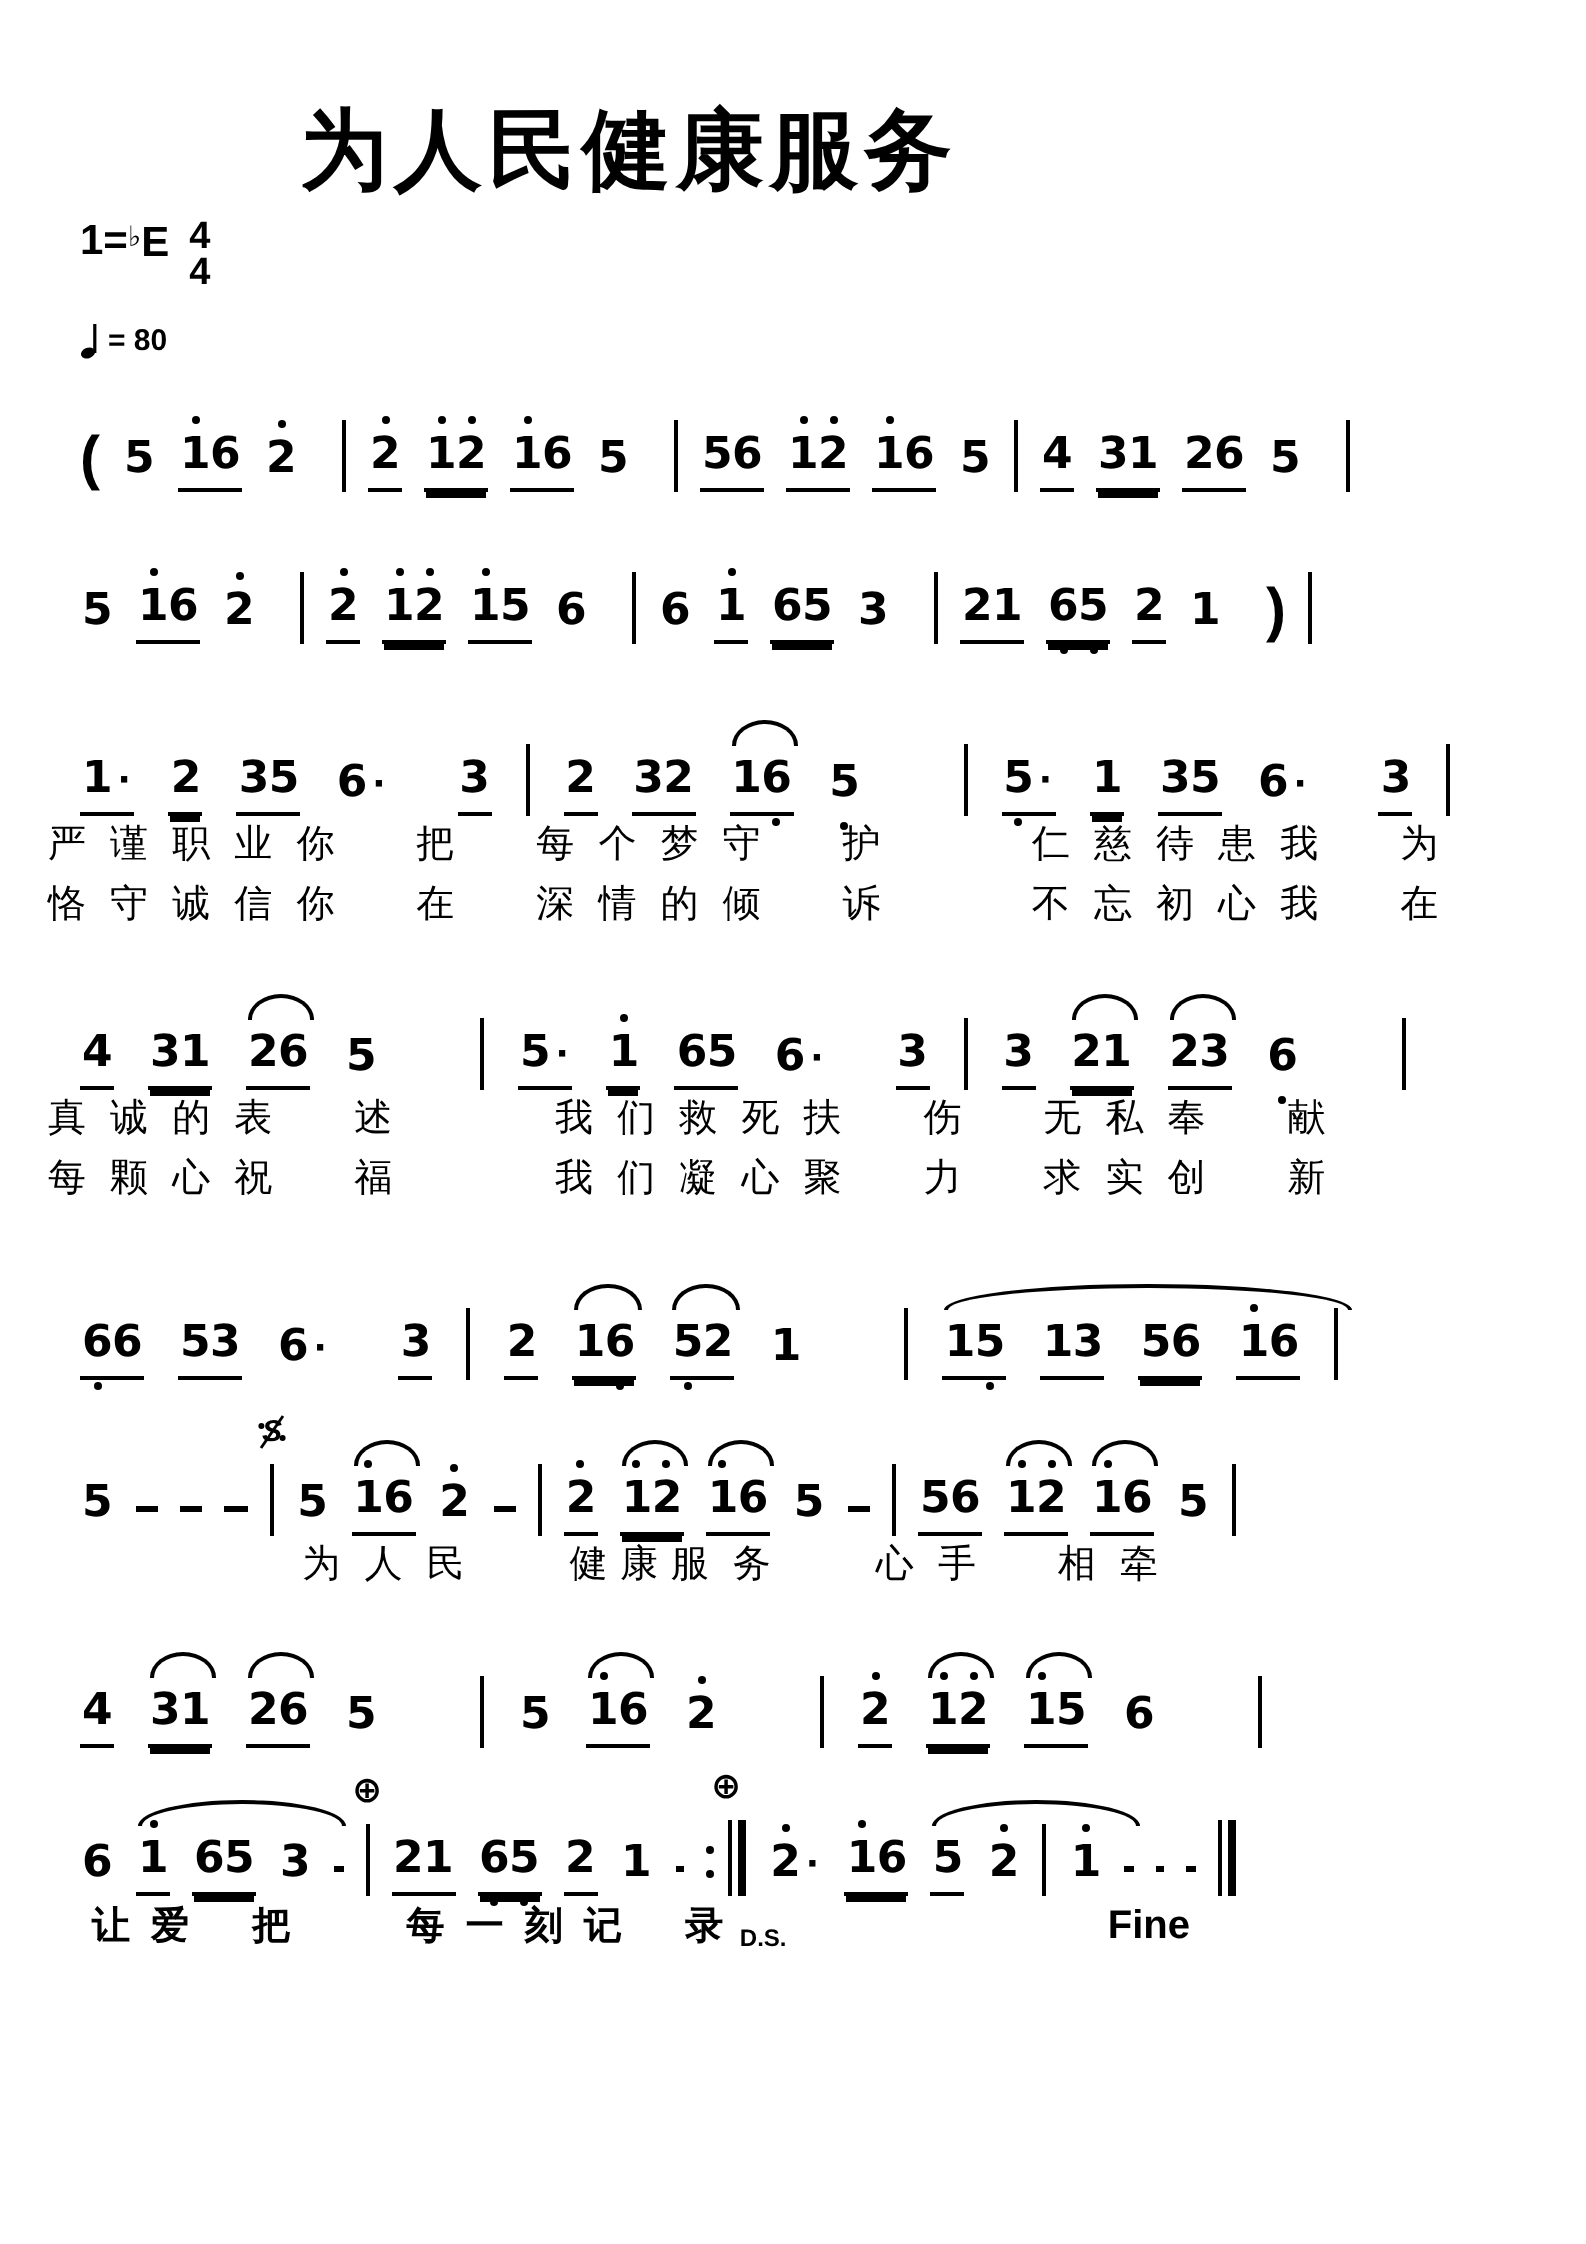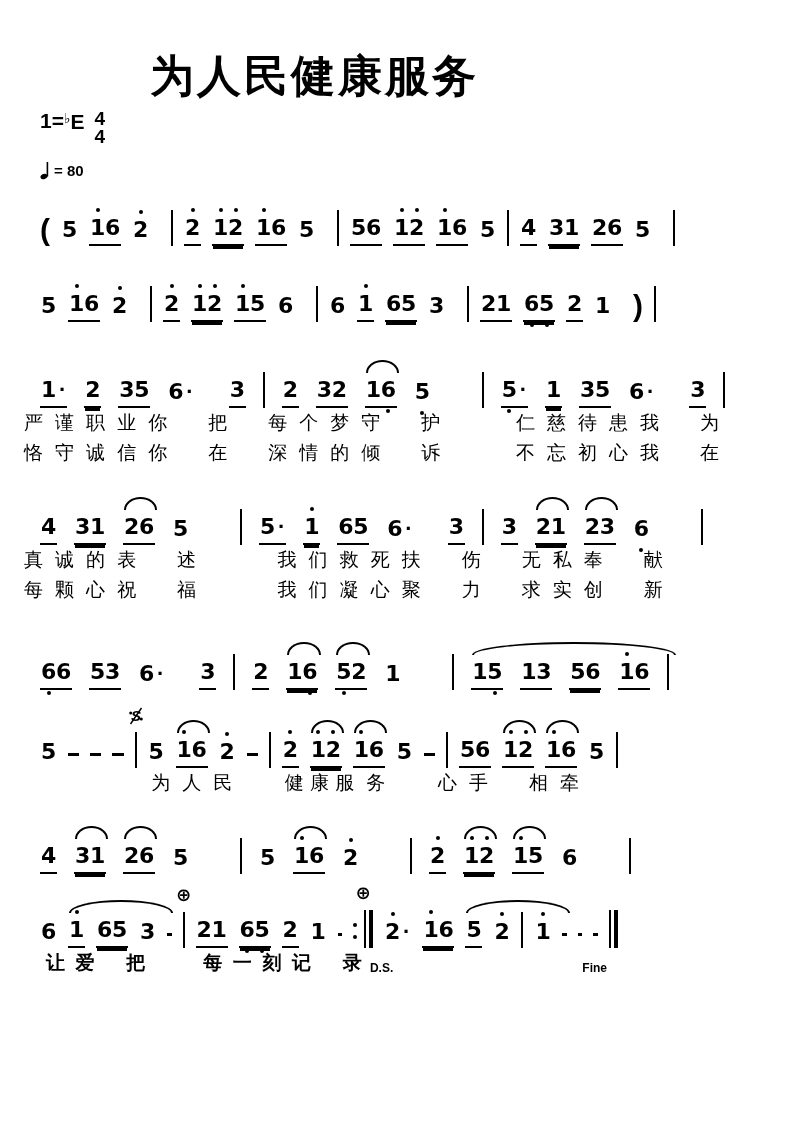--- a/index.html
+++ b/index.html
@@ -55,21 +55,21 @@
   .rdot{width:4px;height:4px;border-radius:50%;background:#000}
   .mark{position:absolute;top:-26px;left:50%;transform:translateX(-50%);
         font-size:18px;font-weight:bold;line-height:1}
 
   
   .lyr{font-size:19px;font-weight:normal;white-space:pre;margin-left:24px;
        line-height:1.55;letter-spacing:.5px}
   .lyr8{display:flex;align-items:flex-end;margin-left:46px;font-size:19px;
         font-weight:bold;white-space:pre;line-height:1.55}
   .ds{font-size:12px;margin:0 3px}
-  .fine{margin-left:auto;margin-right:22px;font-size:12px}
+  .fine{margin-left:auto;margin-right:34px;font-size:20px}
 
   
   .system{margin-top:0}
   .system.s1{margin-top:2px}
   .system.s2{margin-top:14px}
   .system.s3{margin-top:24px}
   .system.s4{margin-top:16px}
   .system.s5{margin-top:24px}
   .system.s6{margin-top:16px}
   .system.s7{margin-top:14px}

